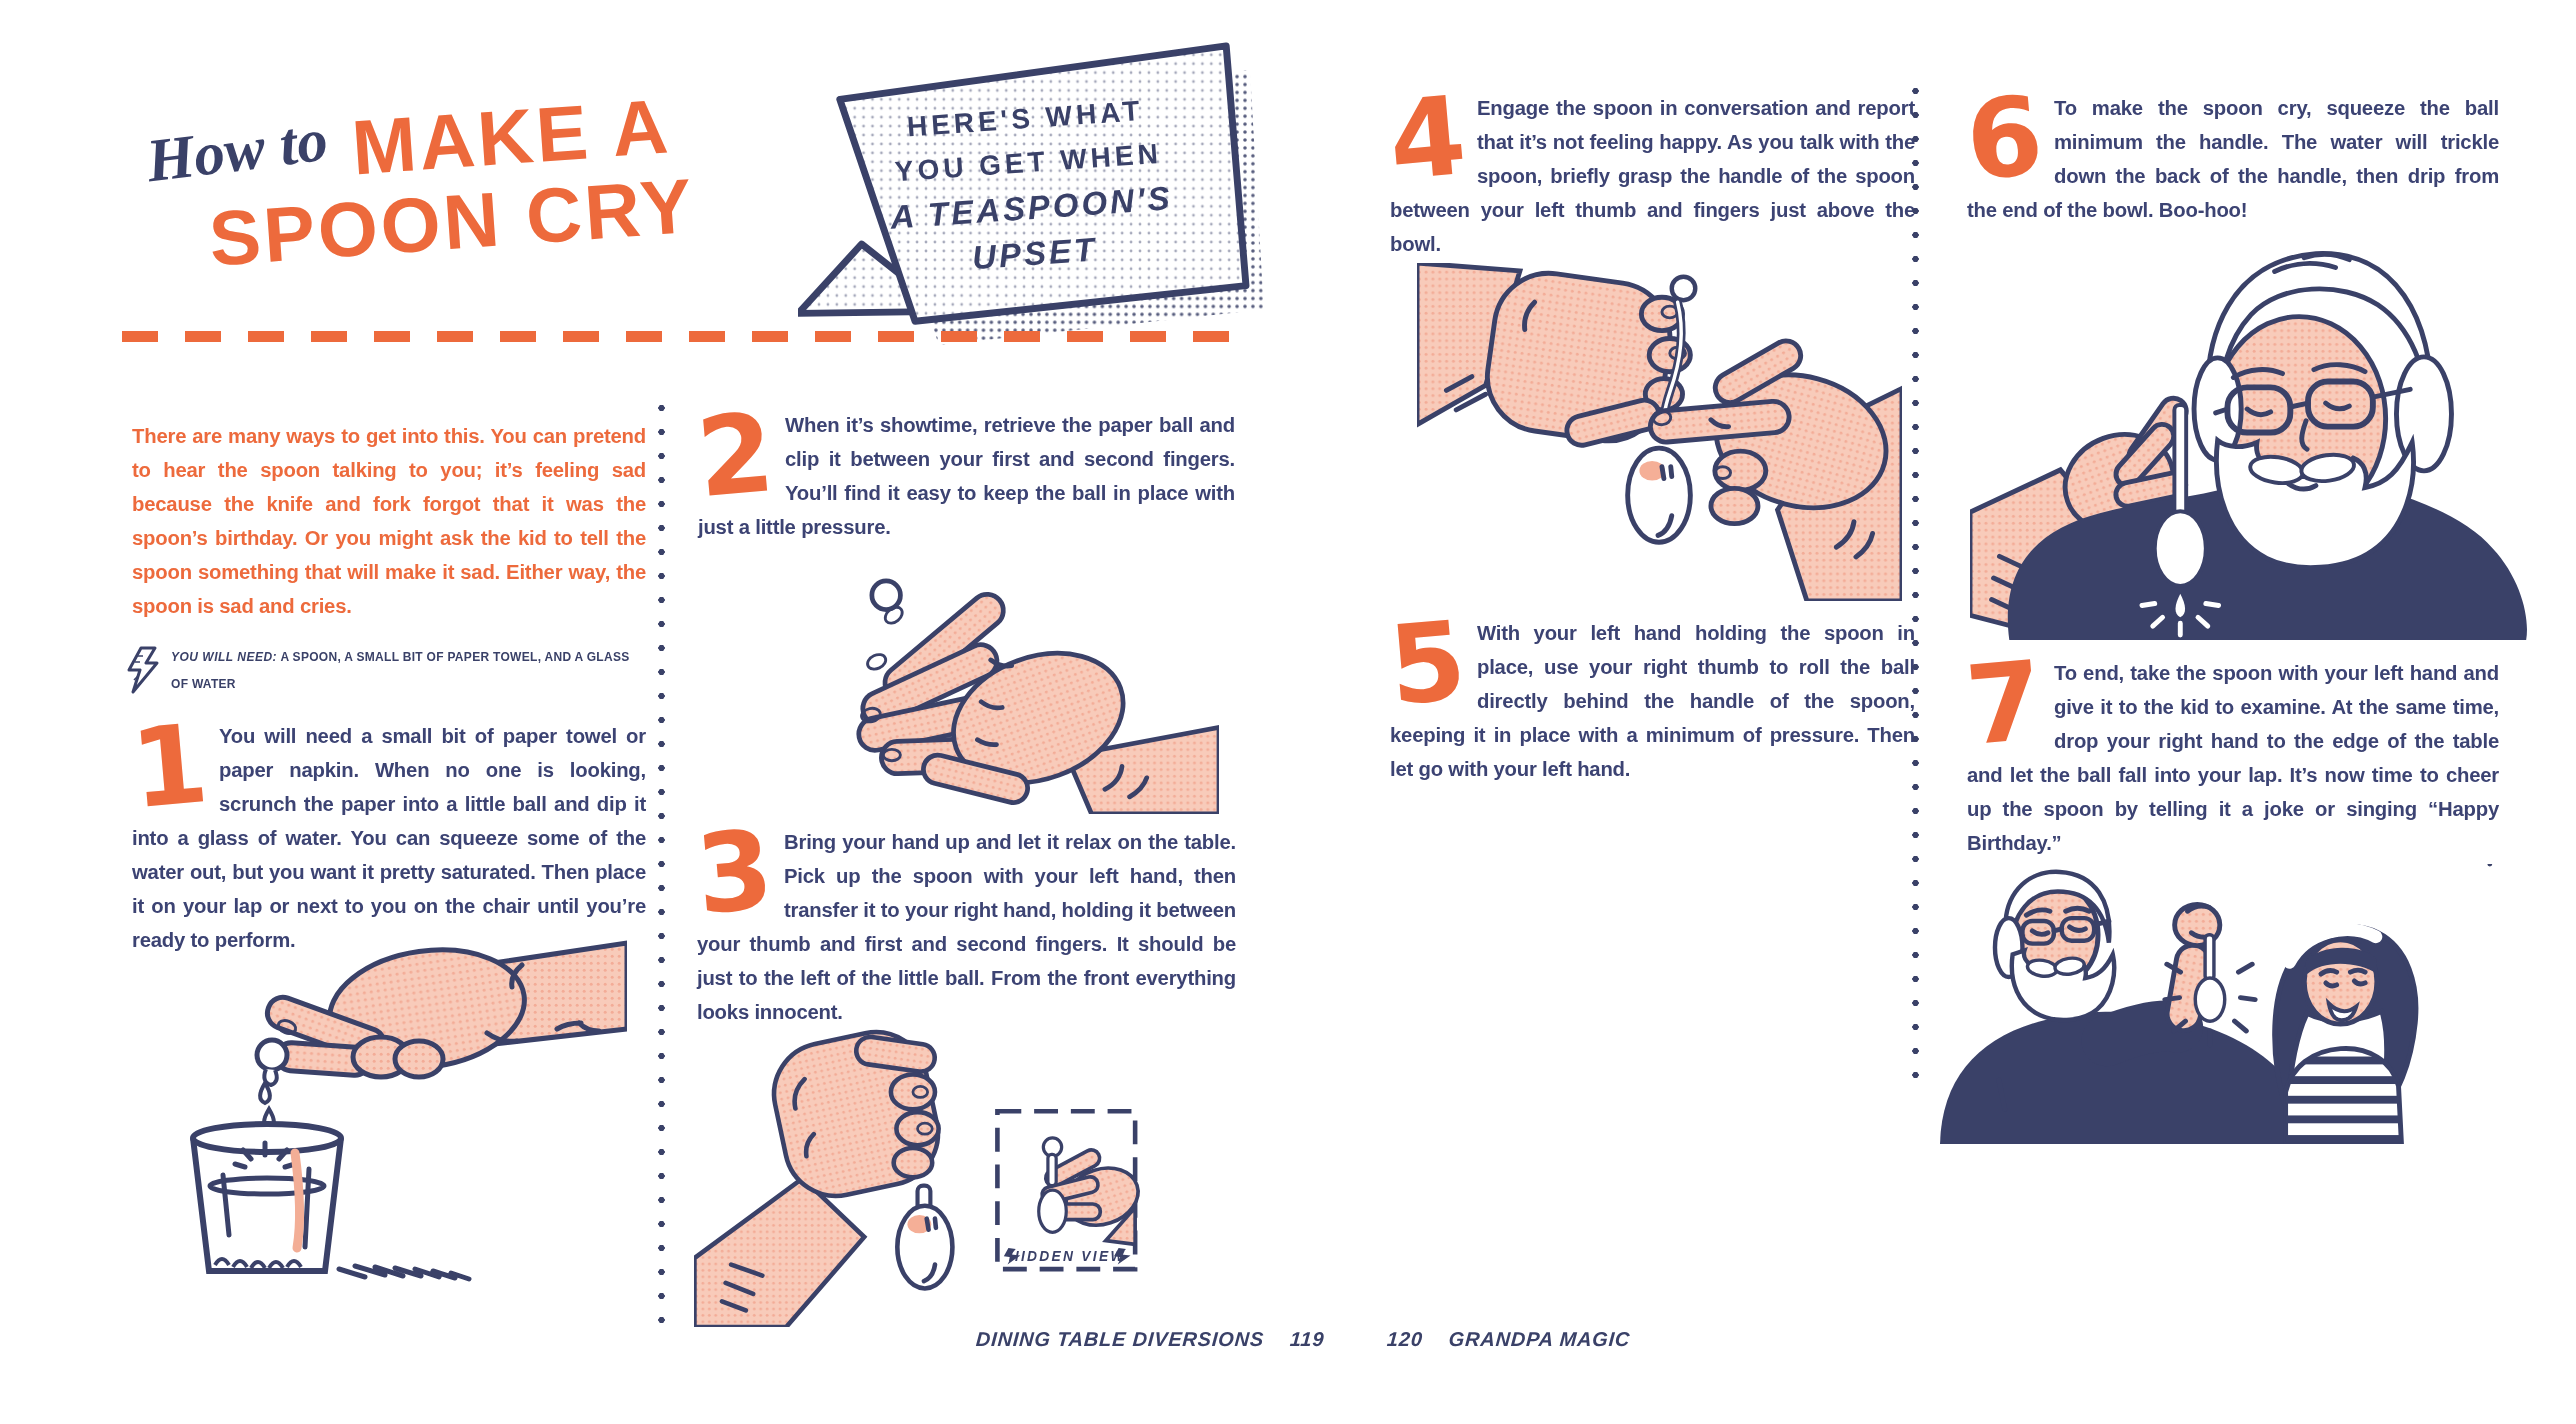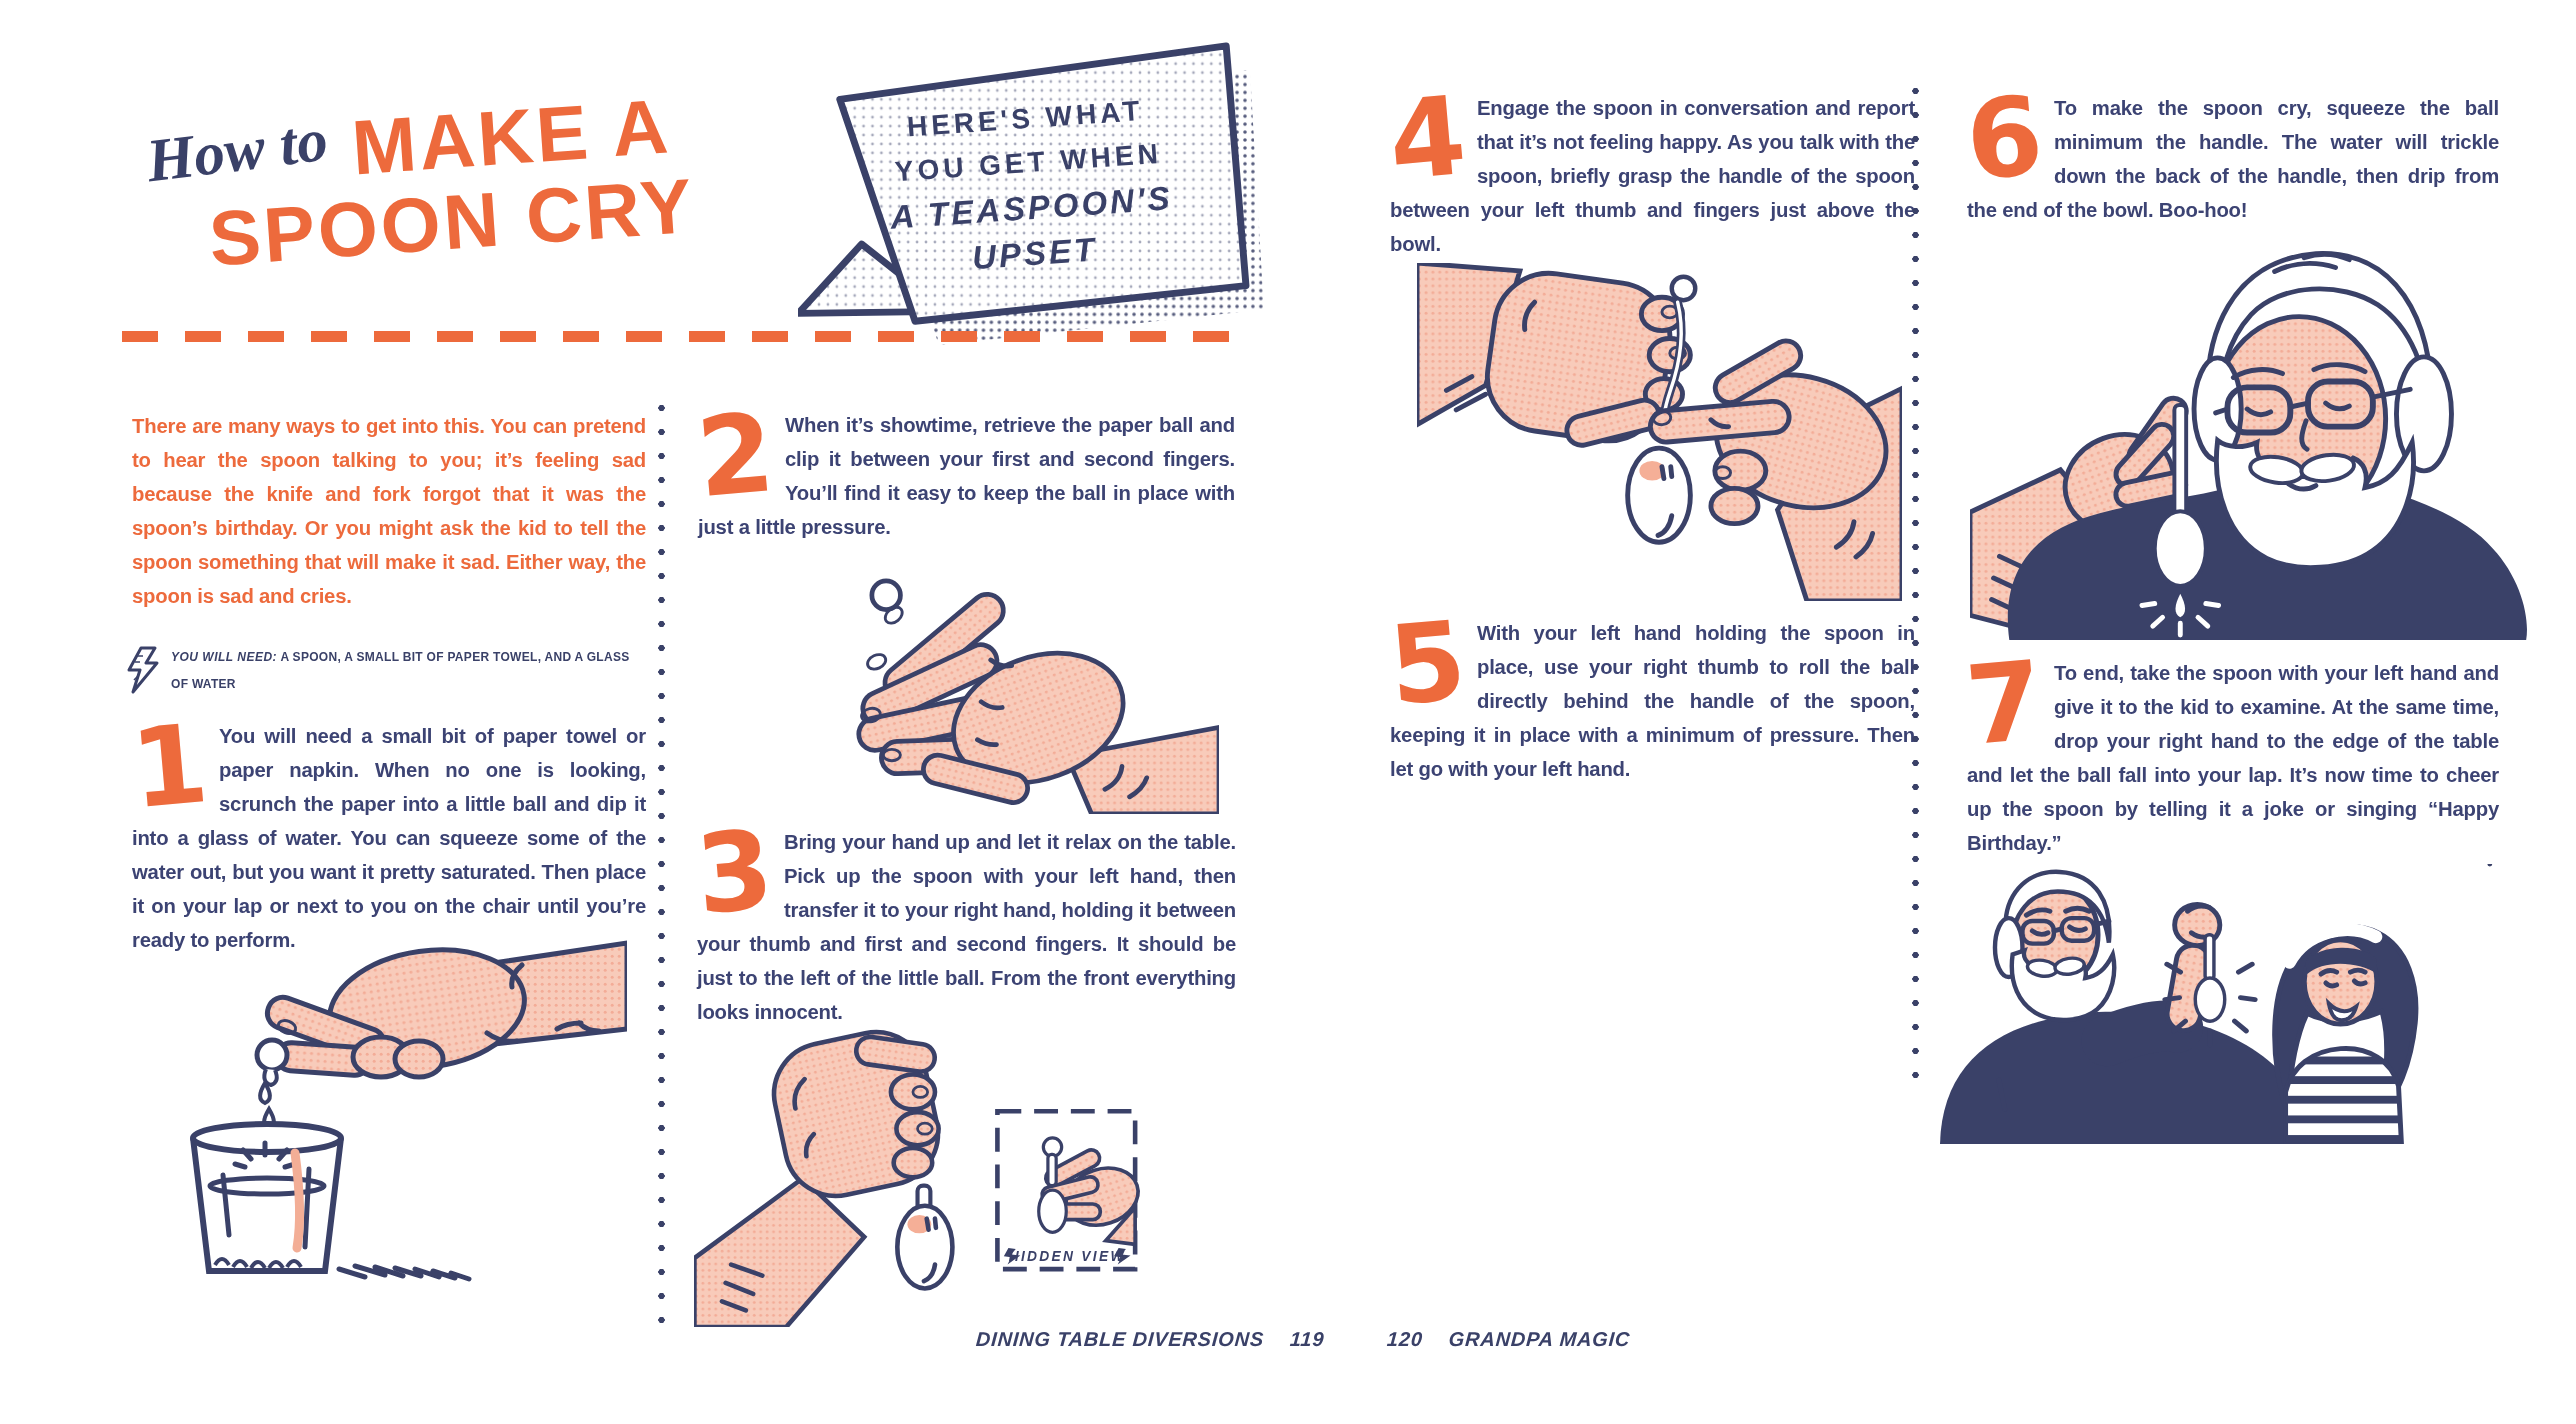--- a/index.html
+++ b/index.html
@@ -90,21 +90,21 @@
   <span class="bub-s">HERE'S WHAT</span>
   <span class="bub-s">YOU GET WHEN</span>
   <span class="bub-e">A TEASPOON'S</span>
   <span class="bub-e">UPSET</span>
 </div>
 
 <div class="abs dash-rule"></div>
 
 <div class="abs vdots" style="left:658px;top:404px;height:919px;"></div>
 
-<p class="abs para intro" style="left:132px;top:409px;width:514px;">There are many ways to get into this. You can pretend to hear the spoon talking to you; it’s feeling sad because the knife and fork forgot that it was the spoon’s birthday. Or you might ask the kid to tell the spoon something that will make it sad. Either way, the spoon is sad and cries.</p>
+<p class="abs para intro" style="left:132px;top:419px;width:514px;">There are many ways to get into this. You can pretend to hear the spoon talking to you; it’s feeling sad because the knife and fork forgot that it was the spoon’s birthday. Or you might ask the kid to tell the spoon something that will make it sad. Either way, the spoon is sad and cries.</p>
 
 <div class="abs ywn" style="left:127px;top:644px;width:523px;">
   <svg class="bolt" width="32" height="48" viewBox="0 0 32 48">
     <path d="M14,2 L28,2 L19,17 L30,17 L6,46 L13,24 L2,24 Z" fill="#ffffff" stroke="#3A4168" stroke-width="3" stroke-linejoin="round"></path>
     <path d="M10,10 L16,10 M8,16 L13,16 M7,34 L11,30" stroke="#3A4168" stroke-width="1.6"></path>
   </svg>
   <span class="ywn-label">YOU WILL NEED:</span>
   <span class="ywn-items">A SPOON, A SMALL BIT OF PAPER TOWEL, AND A GLASS OF WATER</span>
 </div>
 

